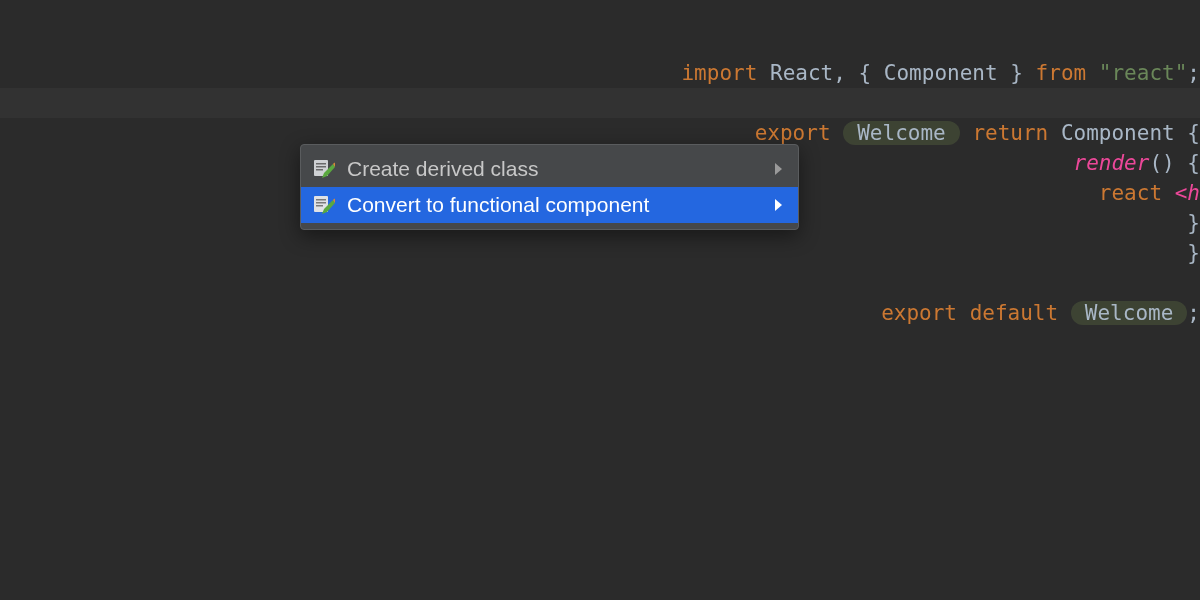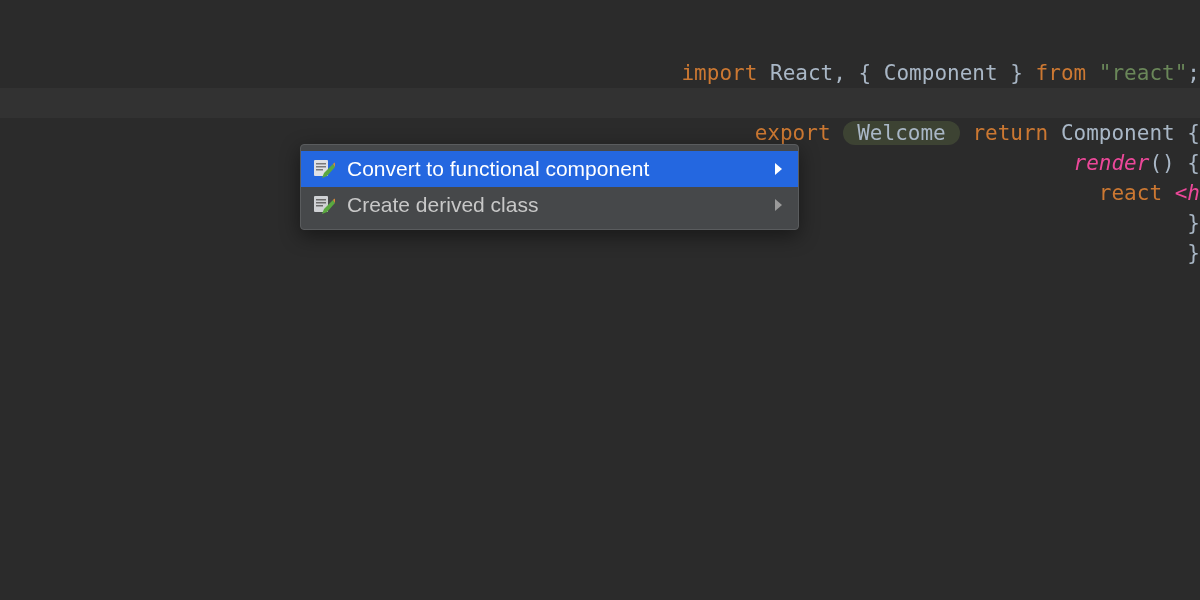--- a/index.html
+++ b/index.html
@@ -104,44 +104,47 @@
   <div class="line">
     <span>    </span><span class="kw">react</span><span> </span><span class="cls">&lt;h</span>
   </div>
   <div class="line">
     <span>  </span><span class="brace">}</span>
   </div>
   <div class="line">
     <span class="brace">}</span>
   </div>
   <div class="line"></div>
+  <div class="line">
+    <span class="kw">export</span><span> </span><span class="kw">default</span><span> </span><span class="id hl-box">Welcome</span><span class="punct">;</span>
+  </div>
 </div>
 
 <div class="context-menu">
+  <div class="menu-item">
+    <span class="menu-icon">
+      <svg viewBox="0 0 22 22" width="22" height="22">
+        <rect x="1" y="2" width="14" height="16" rx="1" fill="#cfd1d4"></rect>
+        <rect x="3" y="5" width="10" height="1.5" fill="#6a6a6a"></rect>
+        <rect x="3" y="8" width="10" height="1.5" fill="#6a6a6a"></rect>
+        <rect x="3" y="11" width="7" height="1.5" fill="#6a6a6a"></rect>
+        <polygon points="20,6 11,15 9,20 14,18 22,9" fill="#5aa83f"></polygon>
+        <polygon points="20,6 22,9 23.5,7.5 21.5,4.5" fill="#d88a3a"></polygon>
+      </svg>
+    </span>
+    <span class="menu-label">Create derived class</span>
+    <span class="menu-arrow"></span>
+  </div>
   <div class="menu-item selected">
     <span class="menu-icon">
       <svg viewBox="0 0 22 22" width="22" height="22">
         <rect x="1" y="2" width="14" height="16" rx="1" fill="#dfe1e5"></rect>
         <rect x="3" y="5" width="10" height="1.5" fill="#7a7a7a"></rect>
         <rect x="3" y="8" width="10" height="1.5" fill="#7a7a7a"></rect>
         <rect x="3" y="11" width="7" height="1.5" fill="#7a7a7a"></rect>
         <polygon points="20,6 11,15 9,20 14,18 22,9" fill="#5aa83f"></polygon>
         <polygon points="20,6 22,9 23.5,7.5 21.5,4.5" fill="#d88a3a"></polygon>
       </svg>
     </span>
     <span class="menu-label">Convert to functional component</span>
     <span class="menu-arrow"></span>
   </div>
-  <div class="menu-item">
-    <span class="menu-icon">
-      <svg viewBox="0 0 22 22" width="22" height="22">
-        <rect x="1" y="2" width="14" height="16" rx="1" fill="#cfd1d4"></rect>
-        <rect x="3" y="5" width="10" height="1.5" fill="#6a6a6a"></rect>
-        <rect x="3" y="8" width="10" height="1.5" fill="#6a6a6a"></rect>
-        <rect x="3" y="11" width="7" height="1.5" fill="#6a6a6a"></rect>
-        <polygon points="20,6 11,15 9,20 14,18 22,9" fill="#5aa83f"></polygon>
-        <polygon points="20,6 22,9 23.5,7.5 21.5,4.5" fill="#d88a3a"></polygon>
-      </svg>
-    </span>
-    <span class="menu-label">Create derived class</span>
-    <span class="menu-arrow"></span>
-  </div>
 </div>
 
 </body></html>

